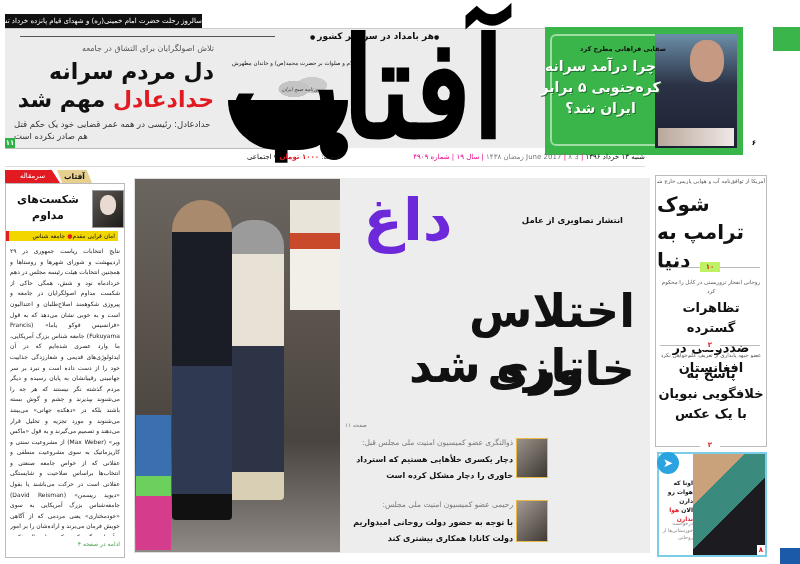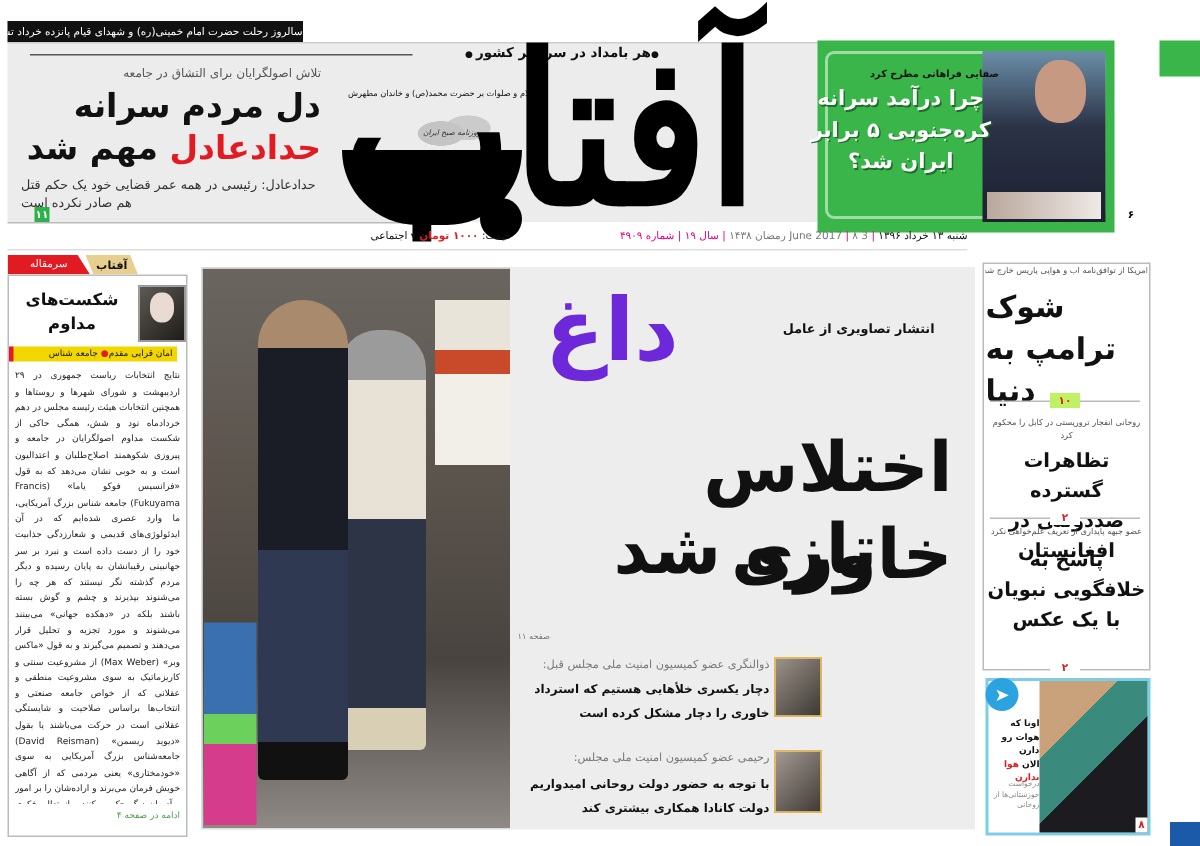--- a/index.html
+++ b/index.html
@@ -20,21 +20,21 @@
   
   .logo{left:325px;top:2px;width:180px;height:160px;font-family:"DejaVu Serif",serif;font-weight:bold;font-size:120px;line-height:150px;color:#000;text-align:center;letter-spacing:-6px;transform:scaleY(1.15);transform-origin:top center}
   .logo-b{left:228px;top:100px;width:120px;height:50px;border-radius:0 0 60px 60px;background:#000}
   .logo-dot{left:320px;top:132px;width:28px;height:28px;border-radius:50%;background:#000}
   
   .lt-kicker{left:14px;top:44px;width:200px;font-size:8px;color:#555;text-align:right}
   .lt-h1{left:14px;top:58px;width:200px;font-size:22px;font-weight:bold;text-align:right;line-height:28px}
   .lt-h2{left:14px;top:86px;width:200px;font-size:22px;font-weight:bold;text-align:right;line-height:28px}
   .lt-h2 .red{color:#e21b23}
   .lt-sub{left:14px;top:118px;width:200px;font-size:8.5px;color:#333;text-align:left;line-height:12px}
-  .pg-green{left:23px;top:138px;width:10px;height:10px;background:#2fb14a;color:#fff;font-size:7px;line-height:10px;text-align:center;font-weight:bold}
+  .pg-green{left:5px;top:138px;width:10px;height:10px;background:#2fb14a;color:#fff;font-size:7px;line-height:10px;text-align:center;font-weight:bold}
   .gline{left:5px;top:148px;width:300px;height:1px;background:#bbb}
   
   .green{left:545px;top:27px;width:198px;height:128px;background:#3ab54a}
   .green-inner{left:550px;top:34px;width:187px;height:112px;border:2px solid #9fdca6;border-radius:6px}
   .green-photo{left:655px;top:34px;width:82px;height:114px;background:linear-gradient(#6b8fa8 0,#2b3246 45%,#1c2030 100%)}
   .green-face{left:690px;top:40px;width:34px;height:42px;border-radius:45%;background:#c69a82}
   .green-papers{left:658px;top:128px;width:76px;height:18px;background:linear-gradient(90deg,#b9a79b,#efe9e6)}
   .green-pg{left:749px;top:138px;width:10px;height:10px;background:#fff;color:#000;font-size:7px;text-align:center;line-height:10px;font-weight:bold}
   .green-tab{left:773px;top:27px;width:27px;height:24px;background:#3ab54a}
   .g-kicker{left:560px;top:45px;width:106px;font-size:6.5px;text-align:right;font-weight:bold}

